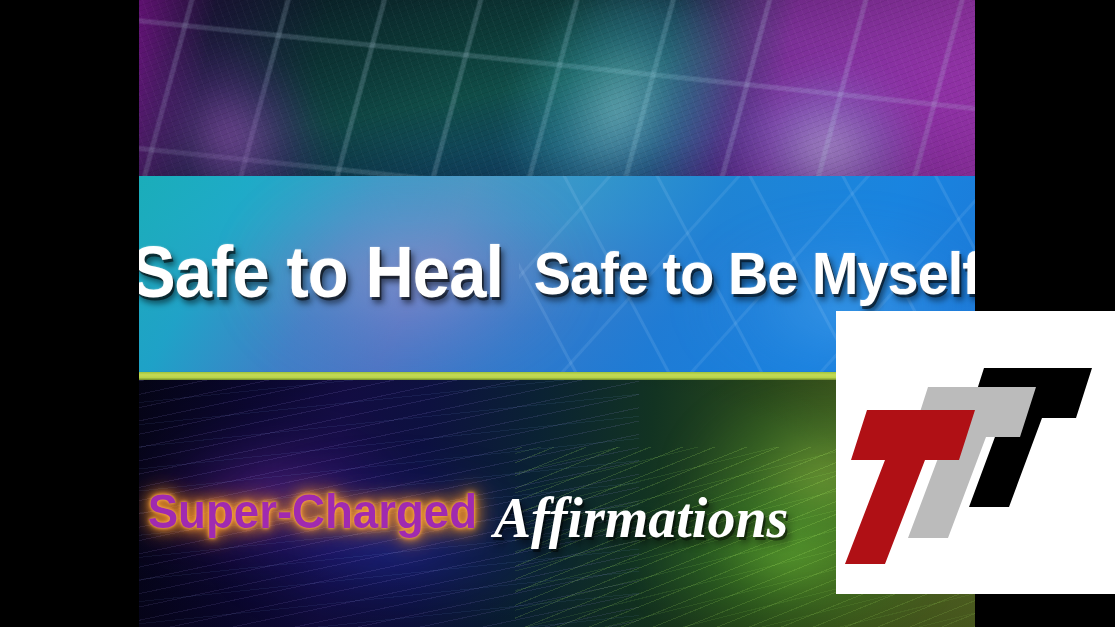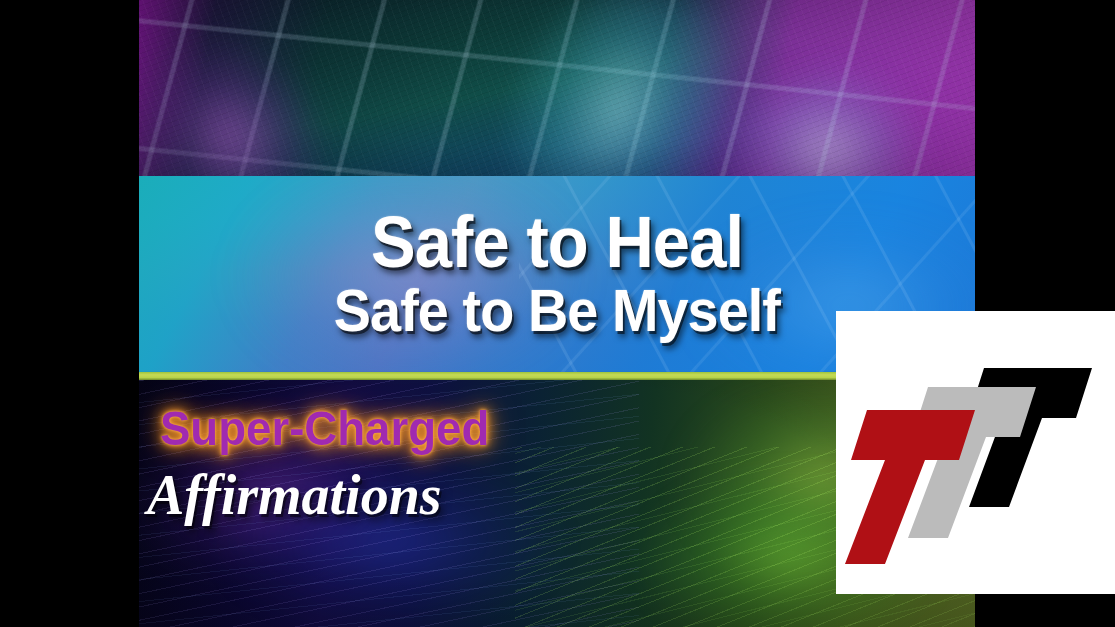--- a/index.html
+++ b/index.html
@@ -187,21 +187,20 @@
         rgba(255,255,255,0.00) 0 92px,
         rgba(185,220,250,0.11) 93px 95px,
         rgba(255,255,255,0.00) 96px);
   }
 
   #title-block {
     position: absolute;
     left: 0; top: 0;
     width: 836px; height: 196px;
     display: flex;
-    flex-direction: column;
     align-items: center;
     justify-content: center;
   }
   .headline1 {
     font-family: "Liberation Sans", sans-serif;
     font-weight: 700;
     font-size: 72px;
     line-height: 0.98;
     letter-spacing: -1px;
     color: #ffffff;
@@ -336,21 +335,22 @@
     left: 0; top: 0; right: 0; bottom: 0;
     background: radial-gradient(130% 140% at 45% 40%,
       rgba(0,0,0,0) 28%, rgba(0,0,0,0.55) 100%);
   }
 
   #sub-block {
     position: absolute;
     left: 0; top: 0;
     width: 836px; height: 247px;
     display: flex;
-    flex-direction: column;
+    flex-direction: row;
+    align-items: center;
     padding-top: 24px;
     box-sizing: border-box;
   }
   .super-charged {
     font-family: "Liberation Sans", sans-serif;
     font-weight: 700;
     font-size: 48px;
     line-height: 1.05;
     letter-spacing: 0px;
     transform: scaleX(0.95);

